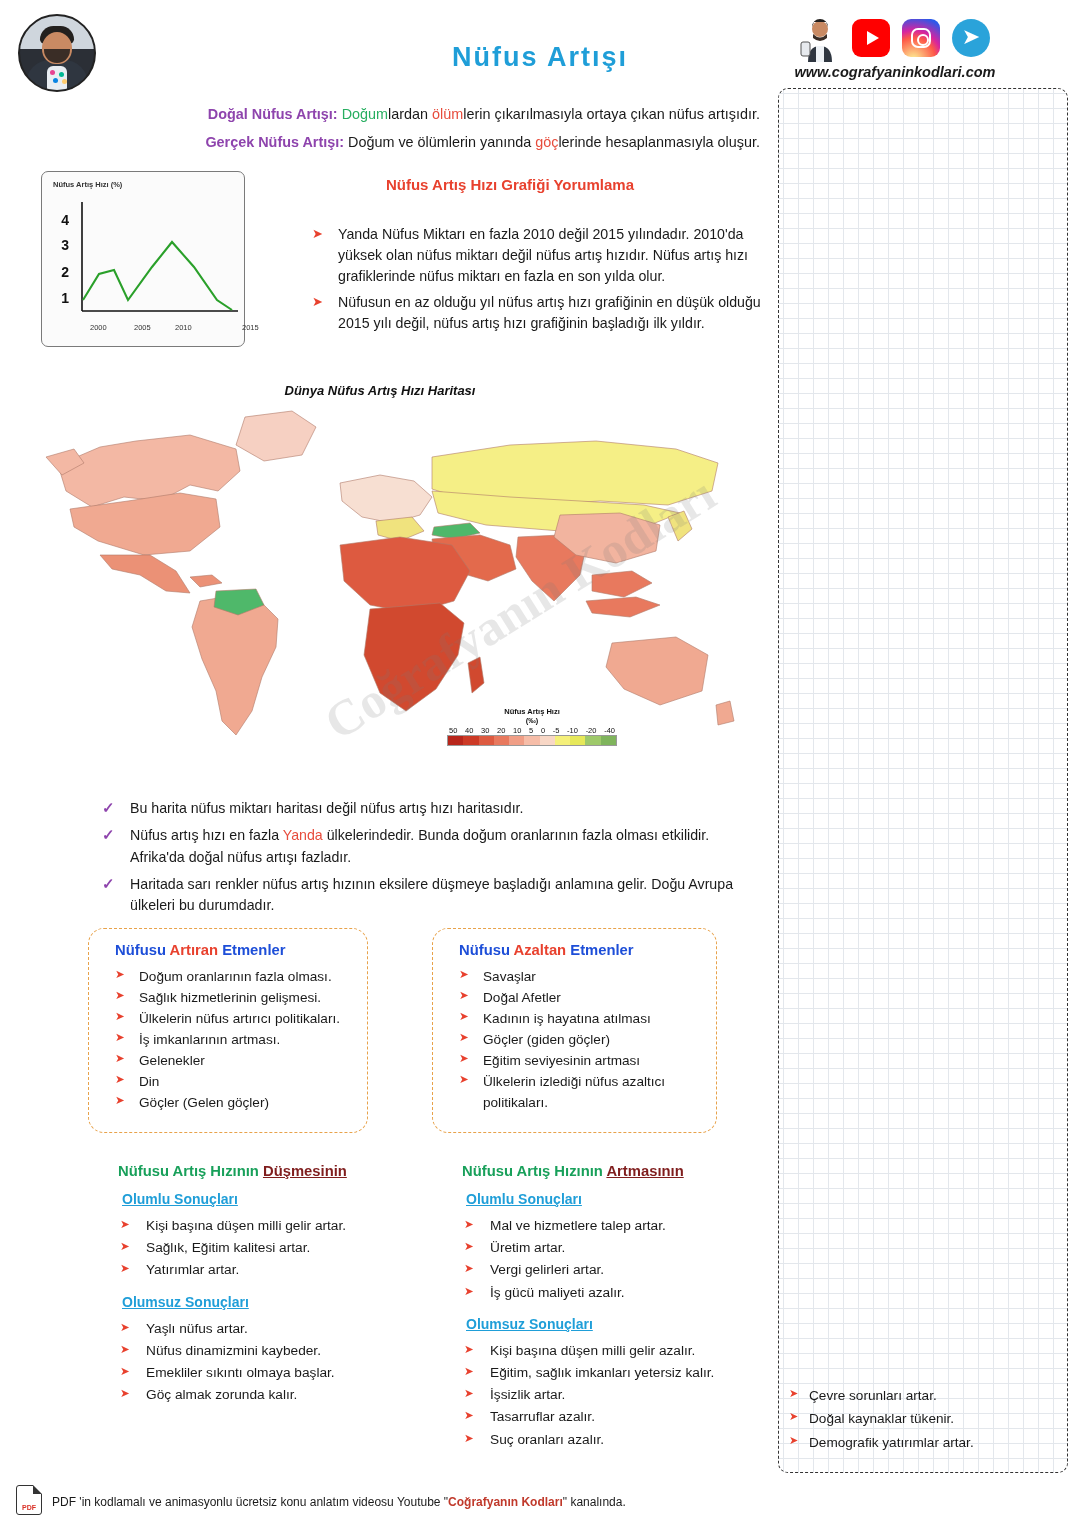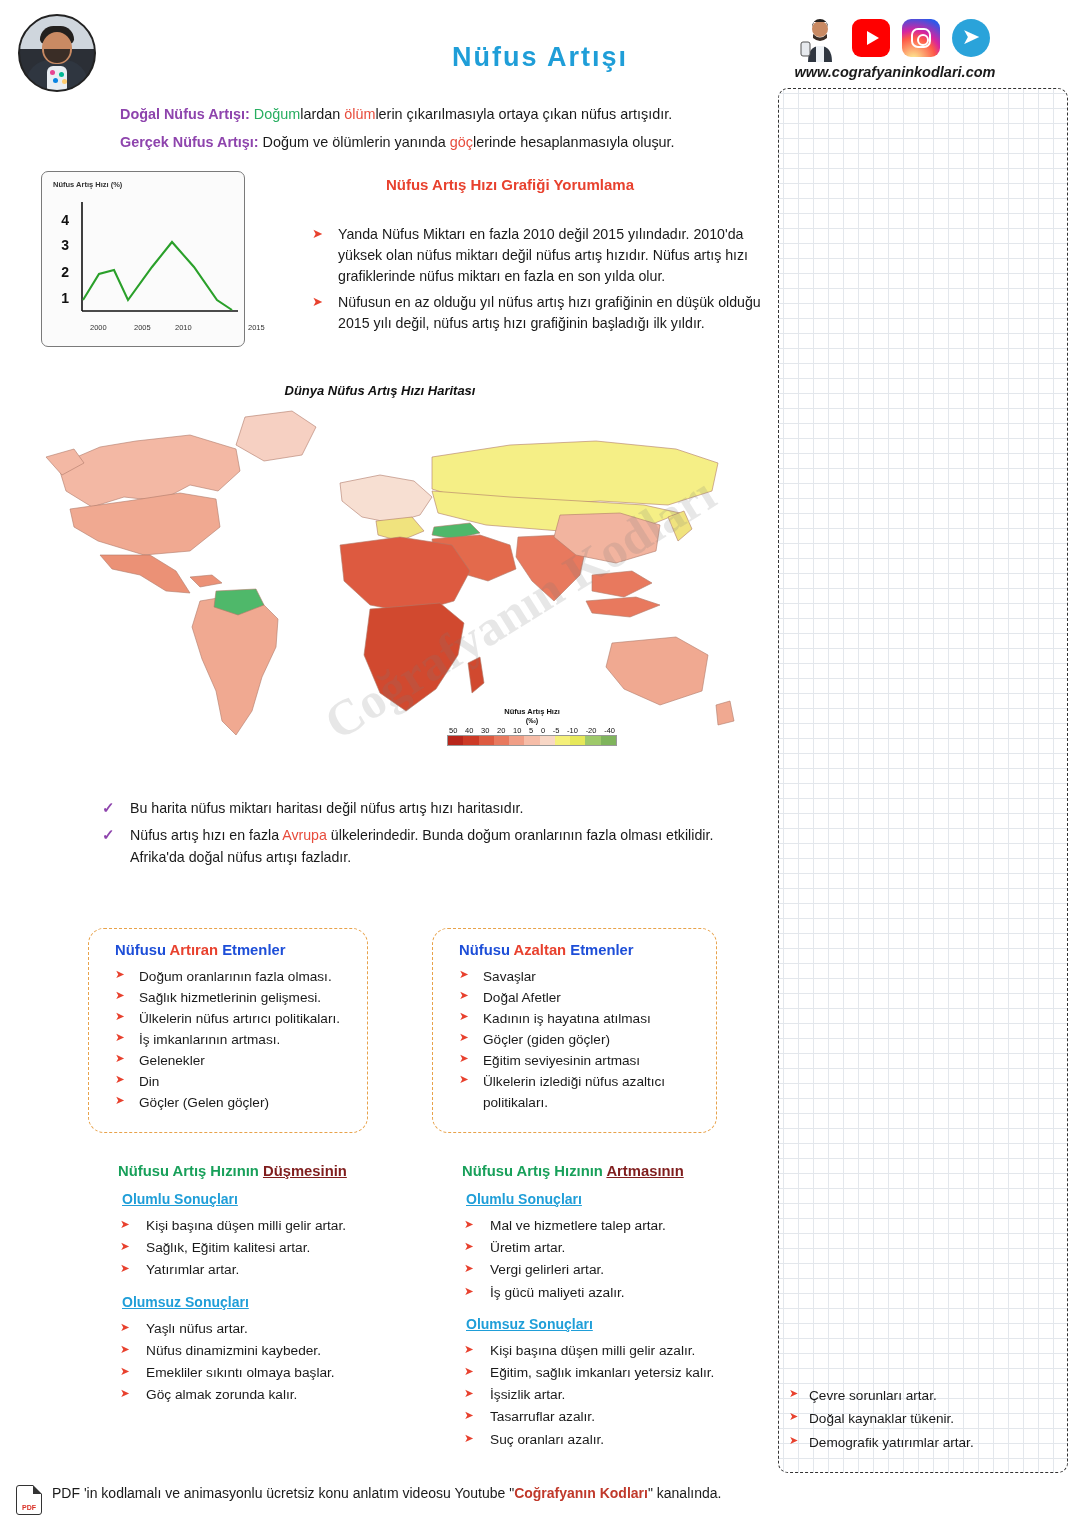--- a/index.html
+++ b/index.html
@@ -54,21 +54,21 @@
   .soc-yt { background:#ff0000; }
   .soc-yt .tri { width:0;height:0;border-left:12px solid #fff;border-top:7px solid transparent;border-bottom:7px solid transparent;margin-left:3px;}
   .soc-ig { background: radial-gradient(circle at 30% 107%, #fdf497 0%, #fd5949 45%, #d6249f 60%, #285AEB 90%); }
   .soc-ig .sq { width:20px;height:20px;border:2.5px solid #fff;border-radius:7px;position:relative;}
   .soc-ig .sq:after{content:"";position:absolute;left:4px;top:4px;width:8px;height:8px;border:2.5px solid #fff;border-radius:50%;}
   .soc-tg { background:#2aa3da; border-radius:50%; }
   .soc-tg .pl { color:#fff; font-size:22px; line-height:1; margin-top:-2px;}
   .site-url { margin-top:6px; font-size:14.5px; font-weight:bold; font-style:italic; color:#1a1a1a; }
 
   
-  .defs { position:absolute; left:120px; top:100px; width:640px; font-size:14.4px; line-height:1.95; }
+  .defs { position:absolute; left:120px; top:100px; width:640px; font-size:14.4px; line-height:1.95;text-align:right; }
   .defs .lbl-mor { color:#8e44ad; font-weight:bold; }
   .g { color:#27ae60; }
   .r { color:#e74c3c; }
   .p { color:#c0392b; }
 
   
   .minichart {
     position:absolute; left:41px; top:171px; width:204px; height:176px;
     background:#fbfbfb; border:1px solid #7a7a7a; border-radius:7px;
   }
@@ -152,21 +152,21 @@
     background:#fff; border:1.5px solid #333; border-radius:3px;
   }
   .footer .pdf-ico:after {
     content:"PDF"; position:absolute; left:0; right:0; bottom:3px;
     font-size:7px; font-weight:bold; color:#d93025; text-align:center;
   }
   .footer .pdf-ico:before {
     content:""; position:absolute; right:-1px; top:-1px; border-width:0 9px 9px 0;
     border-style:solid; border-color:#fff #fff #333 #333;
   }
-  .footer p { margin:0 0 12px 52px; font-size:14px; }
+  .footer p { margin:0 0 4px 52px; font-size:12px; }
 </style>
 </head>
 <body>
 
 <div class="page">
 
   <div class="avatar">
     <span class="body"></span>
     <span class="shirt"></span>
     <span class="hair"></span>
@@ -219,21 +219,21 @@
 
   <div class="minichart">
     <div class="mc-title">Nüfus Artış Hızı (%)</div>
     <div class="mc-yl" style="top:40px;">4</div>
     <div class="mc-yl" style="top:65px;">3</div>
     <div class="mc-yl" style="top:92px;">2</div>
     <div class="mc-yl" style="top:118px;">1</div>
     <div class="mc-xl" style="left:48px;">2000</div>
     <div class="mc-xl" style="left:92px;">2005</div>
     <div class="mc-xl" style="left:133px;">2010</div>
-    <div class="mc-xl" style="left:174px;padding-left:32px;">2015</div>
+    <div class="mc-xl" style="left:168px;padding-left:32px;">2015</div>
     <svg width="204" height="176" style="position:absolute;left:0;top:0;">
       <line x1="40" y1="30" x2="40" y2="139" stroke="#111" stroke-width="1.6"></line>
       <line x1="40" y1="139" x2="196" y2="139" stroke="#111" stroke-width="1.6"></line>
       <polyline points="41,128 57,102 72,98 86,128 110,95 130,70 152,95 175,128 190,138" fill="none" stroke="#2aa02a" stroke-width="2.1"></polyline>
     </svg>
   </div>
 
   <div class="interp-title">Nüfus Artış Hızı Grafiği Yorumlama</div>
   <ul class="bullets">
     <li>Yanda Nüfus Miktarı en fazla 2010 değil 2015 yılındadır. 2010'da yüksek olan nüfus miktarı değil nüfus artış hızıdır. Nüfus artış hızı grafiklerinde nüfus miktarı en fazla en son yılda olur.</li>
@@ -318,21 +318,22 @@
       <i style="background:#f8d7c6"></i>
         <i style="background:#f5f07a"></i>
         <i style="background:#e6e85a"></i>
       <i style="background:#9ec96a"></i>
         <i style="background:#7fb45c"></i>
     </div>
   </div>
 
   <ul class="checks">
     <li>Bu harita nüfus miktarı haritası değil nüfus artış hızı haritasıdır.</li>
-    <li>Nüfus artış hızı en fazla <span class="r">Avrupa</span> ülkelerindedir. Bunda doğum oranlarının fazla olması etkilidir. Afrika'da doğal nüfus artışı fazladır.</li>
+    <li>Nüfus artış hızı en fazla <span class="r">Yanda</span> ülkelerindedir. Bunda doğum oranlarının fazla olması etkilidir. Afrika'da doğal nüfus artışı fazladır.</li>
+    <li>Haritada sarı renkler nüfus artış hızının eksilere düşmeye başladığı anlamına gelir. Doğu Avrupa ülkeleri bu durumdadır.</li>
   </ul>
 
   <div class="box box-a">
     <h3><span class="t-green">Nüfusu </span><span class="t-red">Artıran</span><span class="t-green"> Etmenler</span></h3>
     <ul>
       <li>Doğum oranlarının fazla olması.</li>
       <li>Sağlık hizmetlerinin gelişmesi.</li>
       <li>Ülkelerin nüfus artırıcı politikaları.</li>
       <li>İş imkanlarının artması.</li>
       <li>Gelenekler</li>

